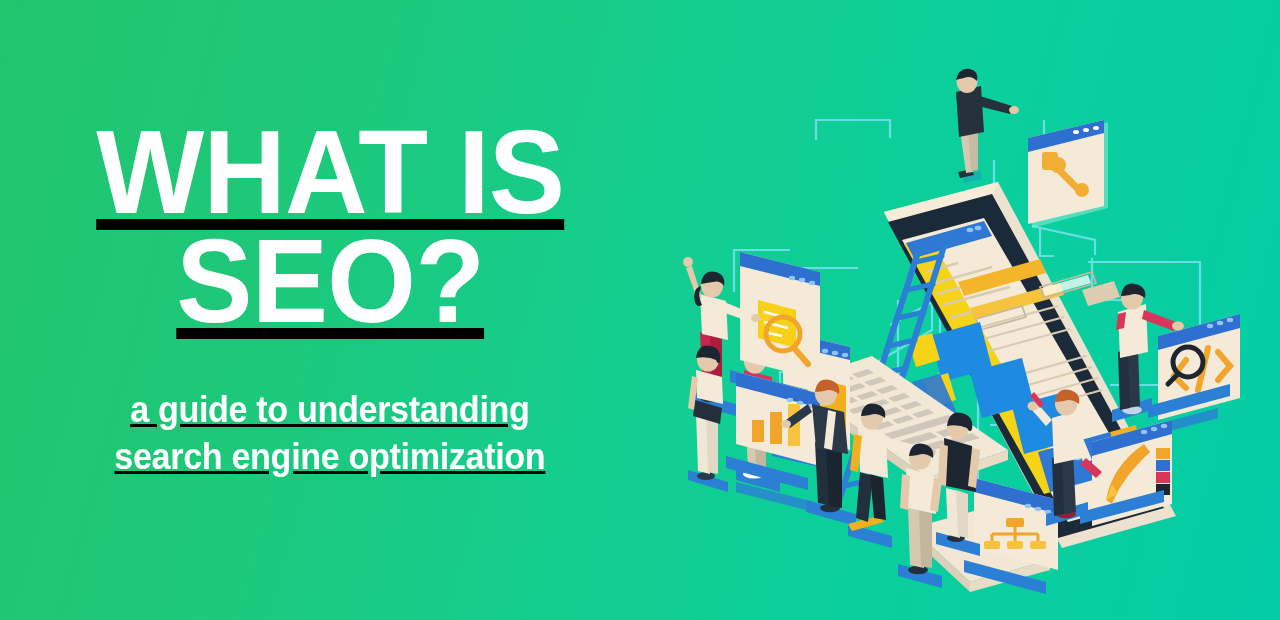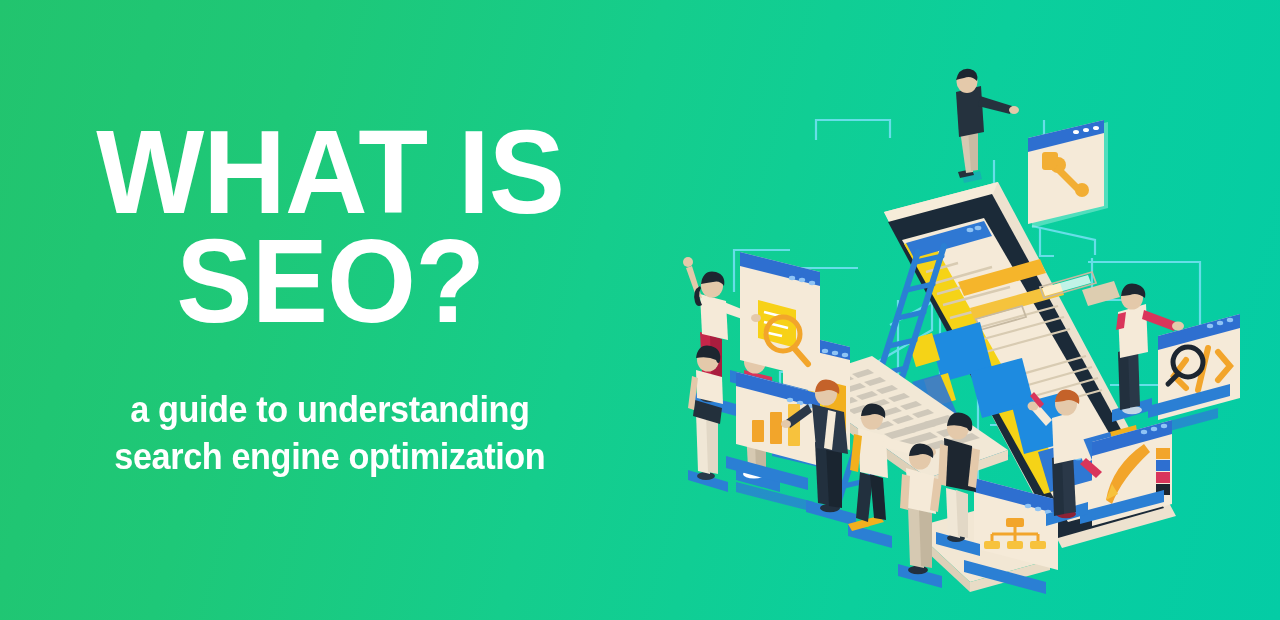--- a/index.html
+++ b/index.html
@@ -16,20 +16,21 @@
     overflow:hidden;
   }
 
   
   .text-panel {
     position:absolute; left:0; top:0;
     width:660px; height:620px;
     display:flex; flex-direction:column;
     justify-content:center; align-items:center;
     padding-bottom:22px;
+    text-decoration:underline;
   }
   .headline {
     color:#ffffff;
     font-weight:bold;
     font-size:118px;
     line-height:0.92;
     letter-spacing:-1px;
     text-align:center;
     text-transform:uppercase;
     font-stretch:condensed;

